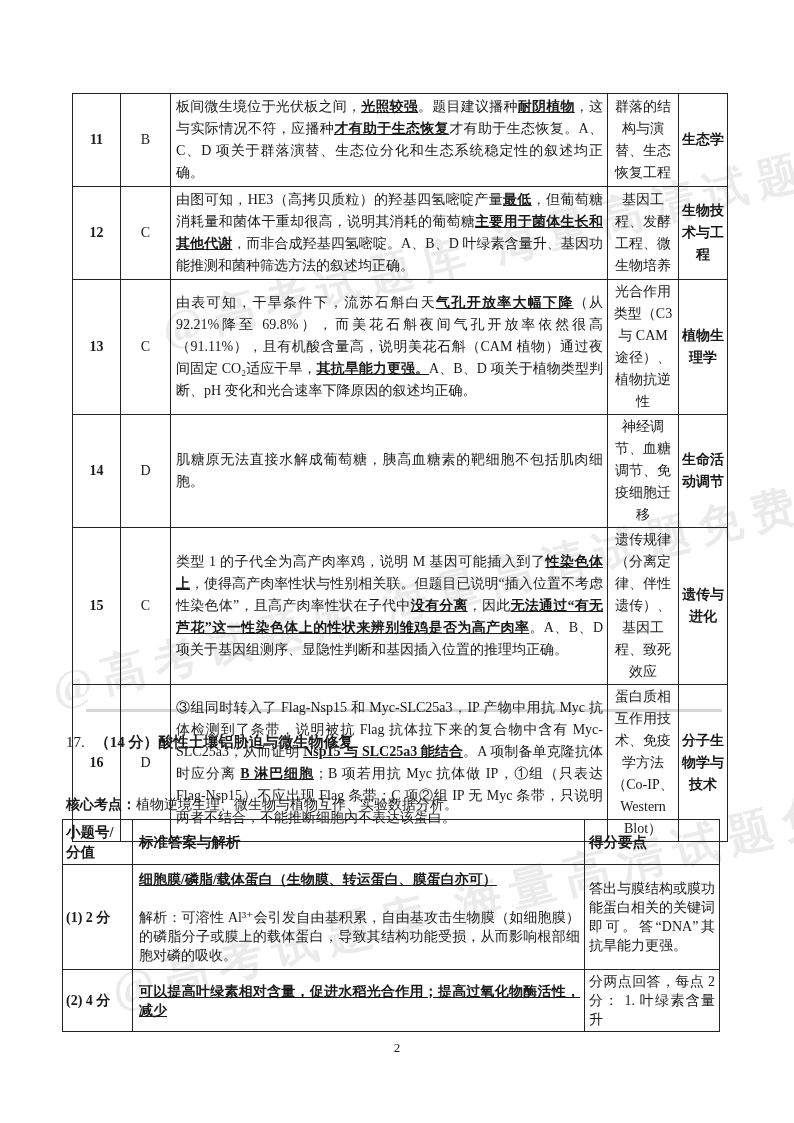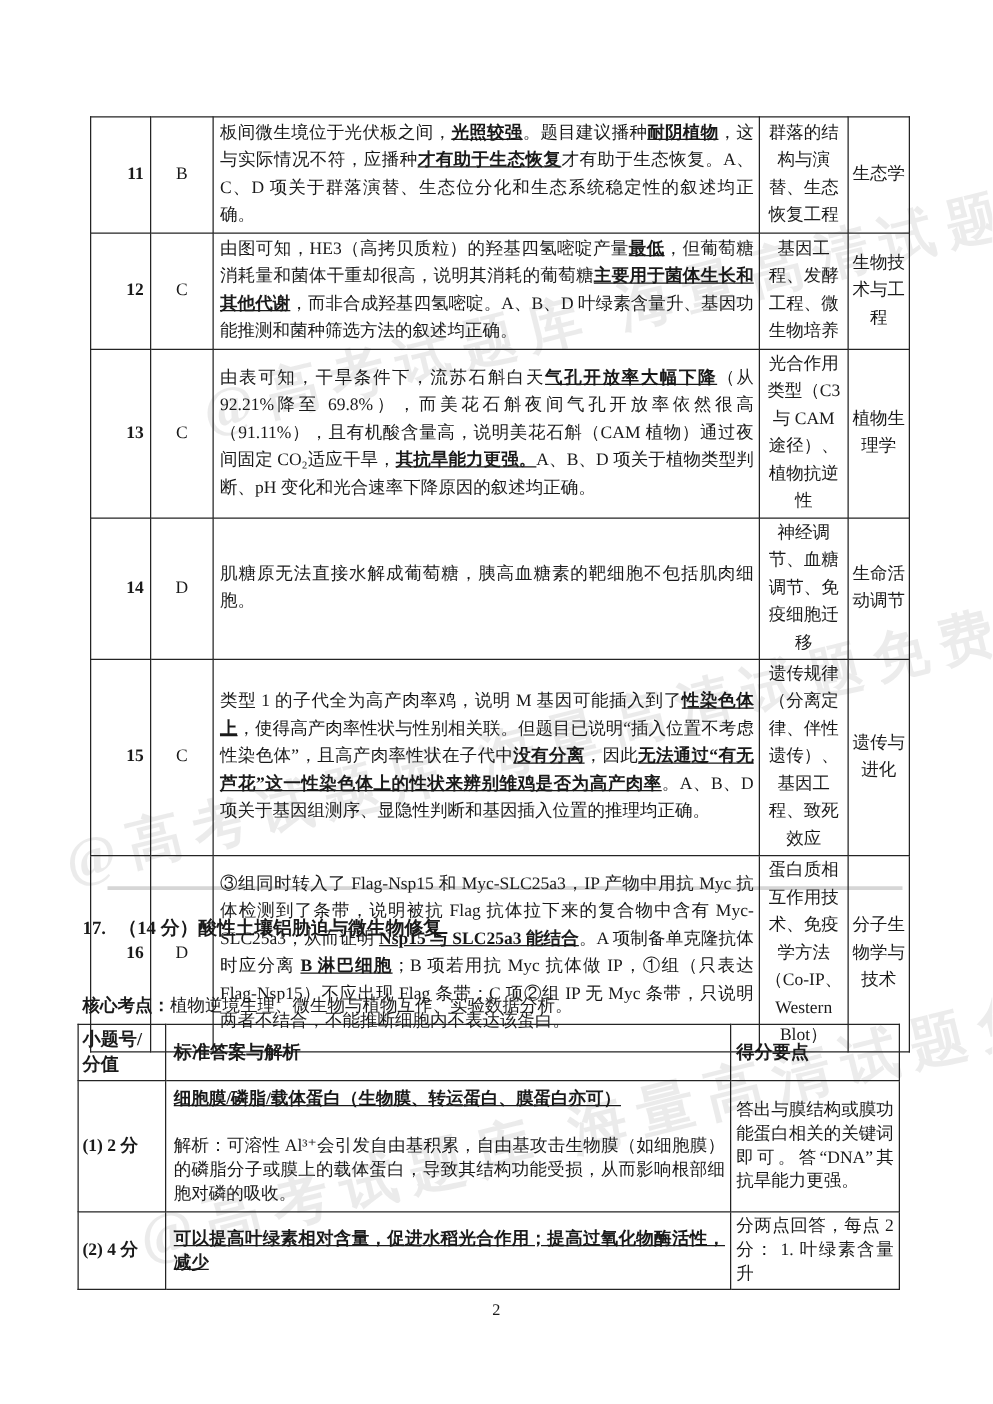--- a/index.html
+++ b/index.html
@@ -21,36 +21,36 @@
     opacity:0.16;
     letter-spacing:10px;
     font-family:"Liberation Serif","DejaVu Serif",serif;
   }
   
   table{border-collapse:collapse;table-layout:fixed;background:transparent;position:absolute;z-index:1;}
   td,th{border:1.4px solid #242424;padding:1px 5px;vertical-align:middle;overflow:hidden;}
   .b{font-weight:bold;text-decoration:underline;}
   
   .answers{left:72px;top:93px;width:643px;font-size:14px;line-height:22px;}
-  .answers .c-no{width:37px;text-align:right;font-weight:bold;}
+  .answers .c-no{width:37px;text-align:center;font-weight:bold;}
   .answers .c-ans{width:39px;text-align:center;}
   .answers .c-analysis{width:427px;text-align:justify;padding:2px 4px 2px 5px;}
   .answers .c-know{width:66px;text-align:center;padding:1px 2px;}
-  .answers .c-cat{width:44px;text-align:center;padding:1px 2px;}
+  .answers .c-cat{width:44px;text-align:center;padding:1px 2px;font-weight:bold;}
   .answers tbody tr:nth-child(1){height:69px;}
   .answers tbody tr:nth-child(2){height:91px;}
   .answers tbody tr:nth-child(3){height:102px;}
   .answers tbody tr:nth-child(4){height:88px;}
   .answers tbody tr:nth-child(5){height:129px;}
   .answers tbody tr:nth-child(6){height:131px;}
   
   .shadow-line{position:absolute;left:86px;top:709px;width:636px;height:3px;background:#d6d6d6;z-index:0;}
   
   .q-heading{position:absolute;left:66px;top:733px;font-size:15px;z-index:1;}
-  .q-heading .num{font-weight:bold;margin-right:10px;}
+  .q-heading .num{font-weight:normal;margin-right:10px;}
   .q-heading .ttl{font-weight:bold;}
   .core-line{position:absolute;left:66px;top:780px;font-size:14px;z-index:1;margin-top:16px;}
   .core-line .lbl{font-weight:bold;}
   
   .q17{left:62px;top:819px;width:610px;font-size:14px;line-height:19px;}
   .q17 th{font-weight:bold;text-align:center;font-size:14.5px;line-height:20px;padding:2px 4px;}
   .q17 thead tr{height:42px;}
   .q17 .c-label{width:62px;text-align:left;font-weight:bold;padding-left:3px;}
   .q17 .c-answer{width:441px;text-align:justify;padding:3px 4px 3px 6px;}
   .q17 .c-points{width:126px;text-align:justify;padding:2px 4px;}

